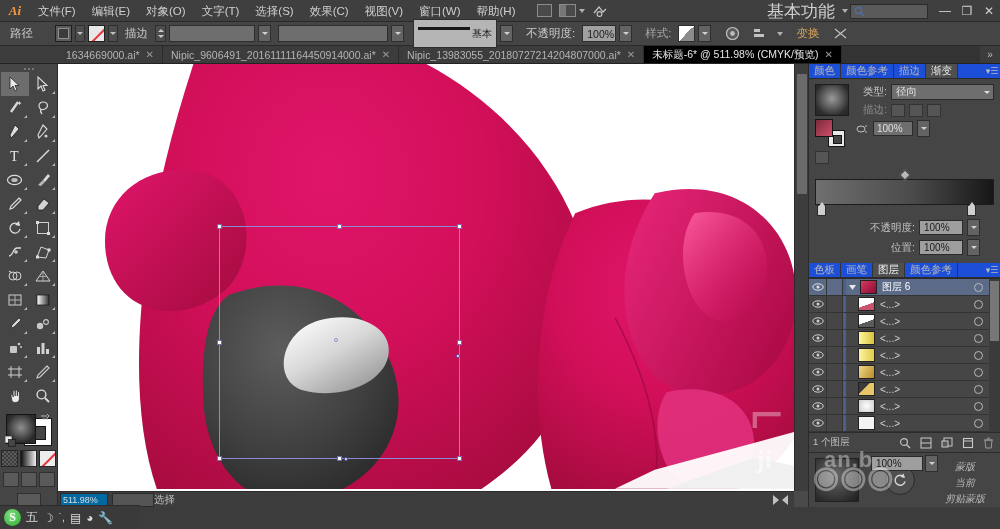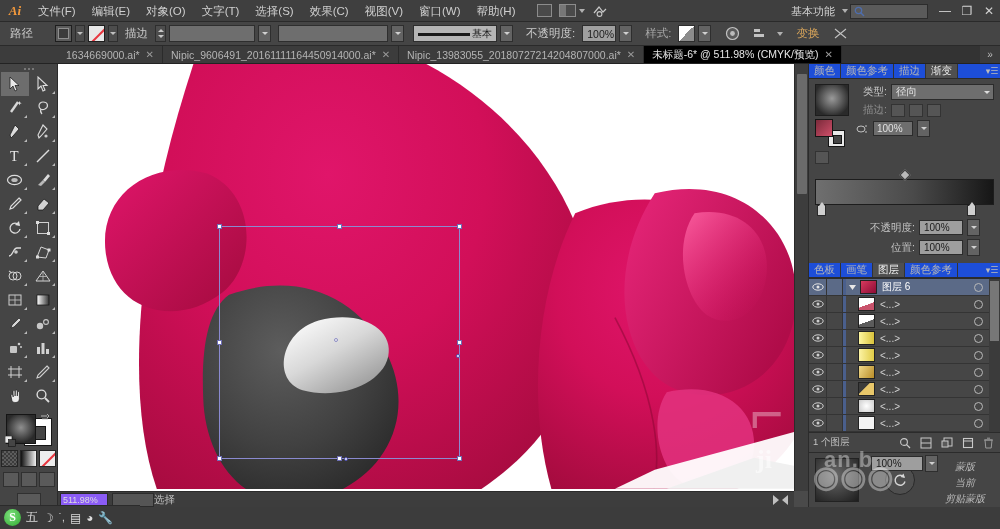--- a/index.html
+++ b/index.html
@@ -24,21 +24,21 @@
   }
   .menu-item{
     padding:0 8px; height:22px; line-height:22px; color:#cfcfcf; font-size:11.5px;
     white-space:nowrap; cursor:default;
   }
   .menubar-right{ position:absolute; right:0; top:0; height:22px; display:flex; align-items:center; }
   .mb-icon{ width:26px; height:18px; margin:0 1px; display:flex; align-items:center; justify-content:center; }
   .mb-box{ width:15px; height:13px; border:1px solid #8c8c8c; background:#4a4a4a; }
   .mb-box2{ width:17px; height:13px; border:1px solid #8c8c8c; background:linear-gradient(90deg,#777 40%, #4a4a4a 40%); }
   .arrow-dn{ width:0;height:0;border-left:3px solid transparent;border-right:3px solid transparent;border-top:4px solid #b0b0b0; margin-left:3px;}
-  .ws-label{ font-size:11px; color:#cfcfcf; padding:0 4px; }
+  .ws-label{ font-size:17px; color:#cfcfcf; padding:0 4px; }
   .srch{
     width:78px; height:15px; background:#5a5a5a; border:1px solid #2c2c2c;
     margin:0 6px 0 2px; display:flex; align-items:center; padding-left:3px;
   }
   .srch svg{ opacity:.75 }
   .wbtn{ width:22px;height:20px;display:flex;align-items:center;justify-content:center;color:#d2d2d2;font-size:12px;}
 
   
   .controlbar{
     height:24px; background:#454545; border-bottom:1px solid #2a2a2a;
@@ -74,21 +74,21 @@
     height:17px; background:#a0a0a0; border:1px solid #2e2e2e; color:#1c1c1c;
     font-size:10.5px; display:flex; align-items:center; padding:0 4px;
   }
   .field.dark{ background:#6e6e6e; color:#dcdcdc; border:1px solid #2e2e2e;}
   .field.wide{ width:86px; }
   .field.wide2{ width:110px; }
   .field.num{ width:34px; justify-content:flex-start; }
   .ddbtn{ width:13px;height:17px;background:#636363;border:1px solid #2e2e2e;display:flex;align-items:center;justify-content:center;}
   .ddbtn:after{ content:"";width:0;height:0;border-left:3px solid transparent;border-right:3px solid transparent;border-top:3px solid #d0d0d0;}
   .strokebox{
-    width:84px;height:17px;background:#b5b5b5;border:1px solid #2e2e2e;position:relative;
+    width:84px;height:29px;background:#b5b5b5;border:1px solid #2e2e2e;position:relative;
     display:flex;align-items:center;color:#1a1a1a;font-size:10px;
   }
   .strokebox .line{ position:absolute;left:4px;top:7px;width:52px;height:3px;background:#191919;}
   .strokebox span{ position:absolute;right:4px;}
   .cb-icon{ width:20px;height:19px;display:flex;align-items:center;justify-content:center;color:#ccc; }
   .opac-sw{ width:17px;height:17px;border:1px solid #2e2e2e;background:linear-gradient(135deg,#fff 50%,#8c8c8c 50%); }
 
   
   .tabbar{ height:18px; background:#333; display:flex; align-items:stretch; border-bottom:1px solid #232323;}
   .tab-spacer{ width:58px; background:#3c3c3c; }
@@ -152,21 +152,21 @@
   .artboard{ position:absolute; left:0; top:0; right:14px; bottom:16px; background:#fff; overflow:hidden;}
   .scroll-v{
     position:absolute; right:0; top:0; bottom:16px; width:14px; background:#3d3d3d; border-left:1px solid #2b2b2b;
   }
   .scroll-v .thumb{ position:absolute; left:2px; top:10px; width:10px; height:120px; background:#6b6b6b; border-radius:1px;}
   .scroll-h{
     position:absolute; left:0; right:14px; bottom:0; height:16px; background:#3d3d3d; border-top:1px solid #2b2b2b;
     display:flex; align-items:center;
   }
   .zoomfield{
-    width:48px;height:14px;background:#8b5cf6;border:1px solid #2b2b2b;margin-left:2px;
+    width:48px;height:14px;background:#0369a1;border:1px solid #2b2b2b;margin-left:2px;
     display:flex;align-items:center;color:#ddd;font-size:9px;padding-left:2px;
   }
   .sb-sel{ margin-left:4px; display:flex; align-items:center; gap:2px; }
   .sb-dd{ width:42px;height:14px;background:#555;border:1px solid #2b2b2b;}
   .statusmid{ flex:1; text-align:left; color:#c0c0c0; font-size:10.5px; }
   .nav-arrows{ display:flex; gap:3px; margin-right:6px; }
   .nav-arrows i{ width:0;height:0;border-top:5px solid transparent;border-bottom:5px solid transparent;}
   .nav-arrows i.l{ border-right:6px solid #c0c0c0; }
   .nav-arrows i.r{ border-left:6px solid #c0c0c0; }
 

